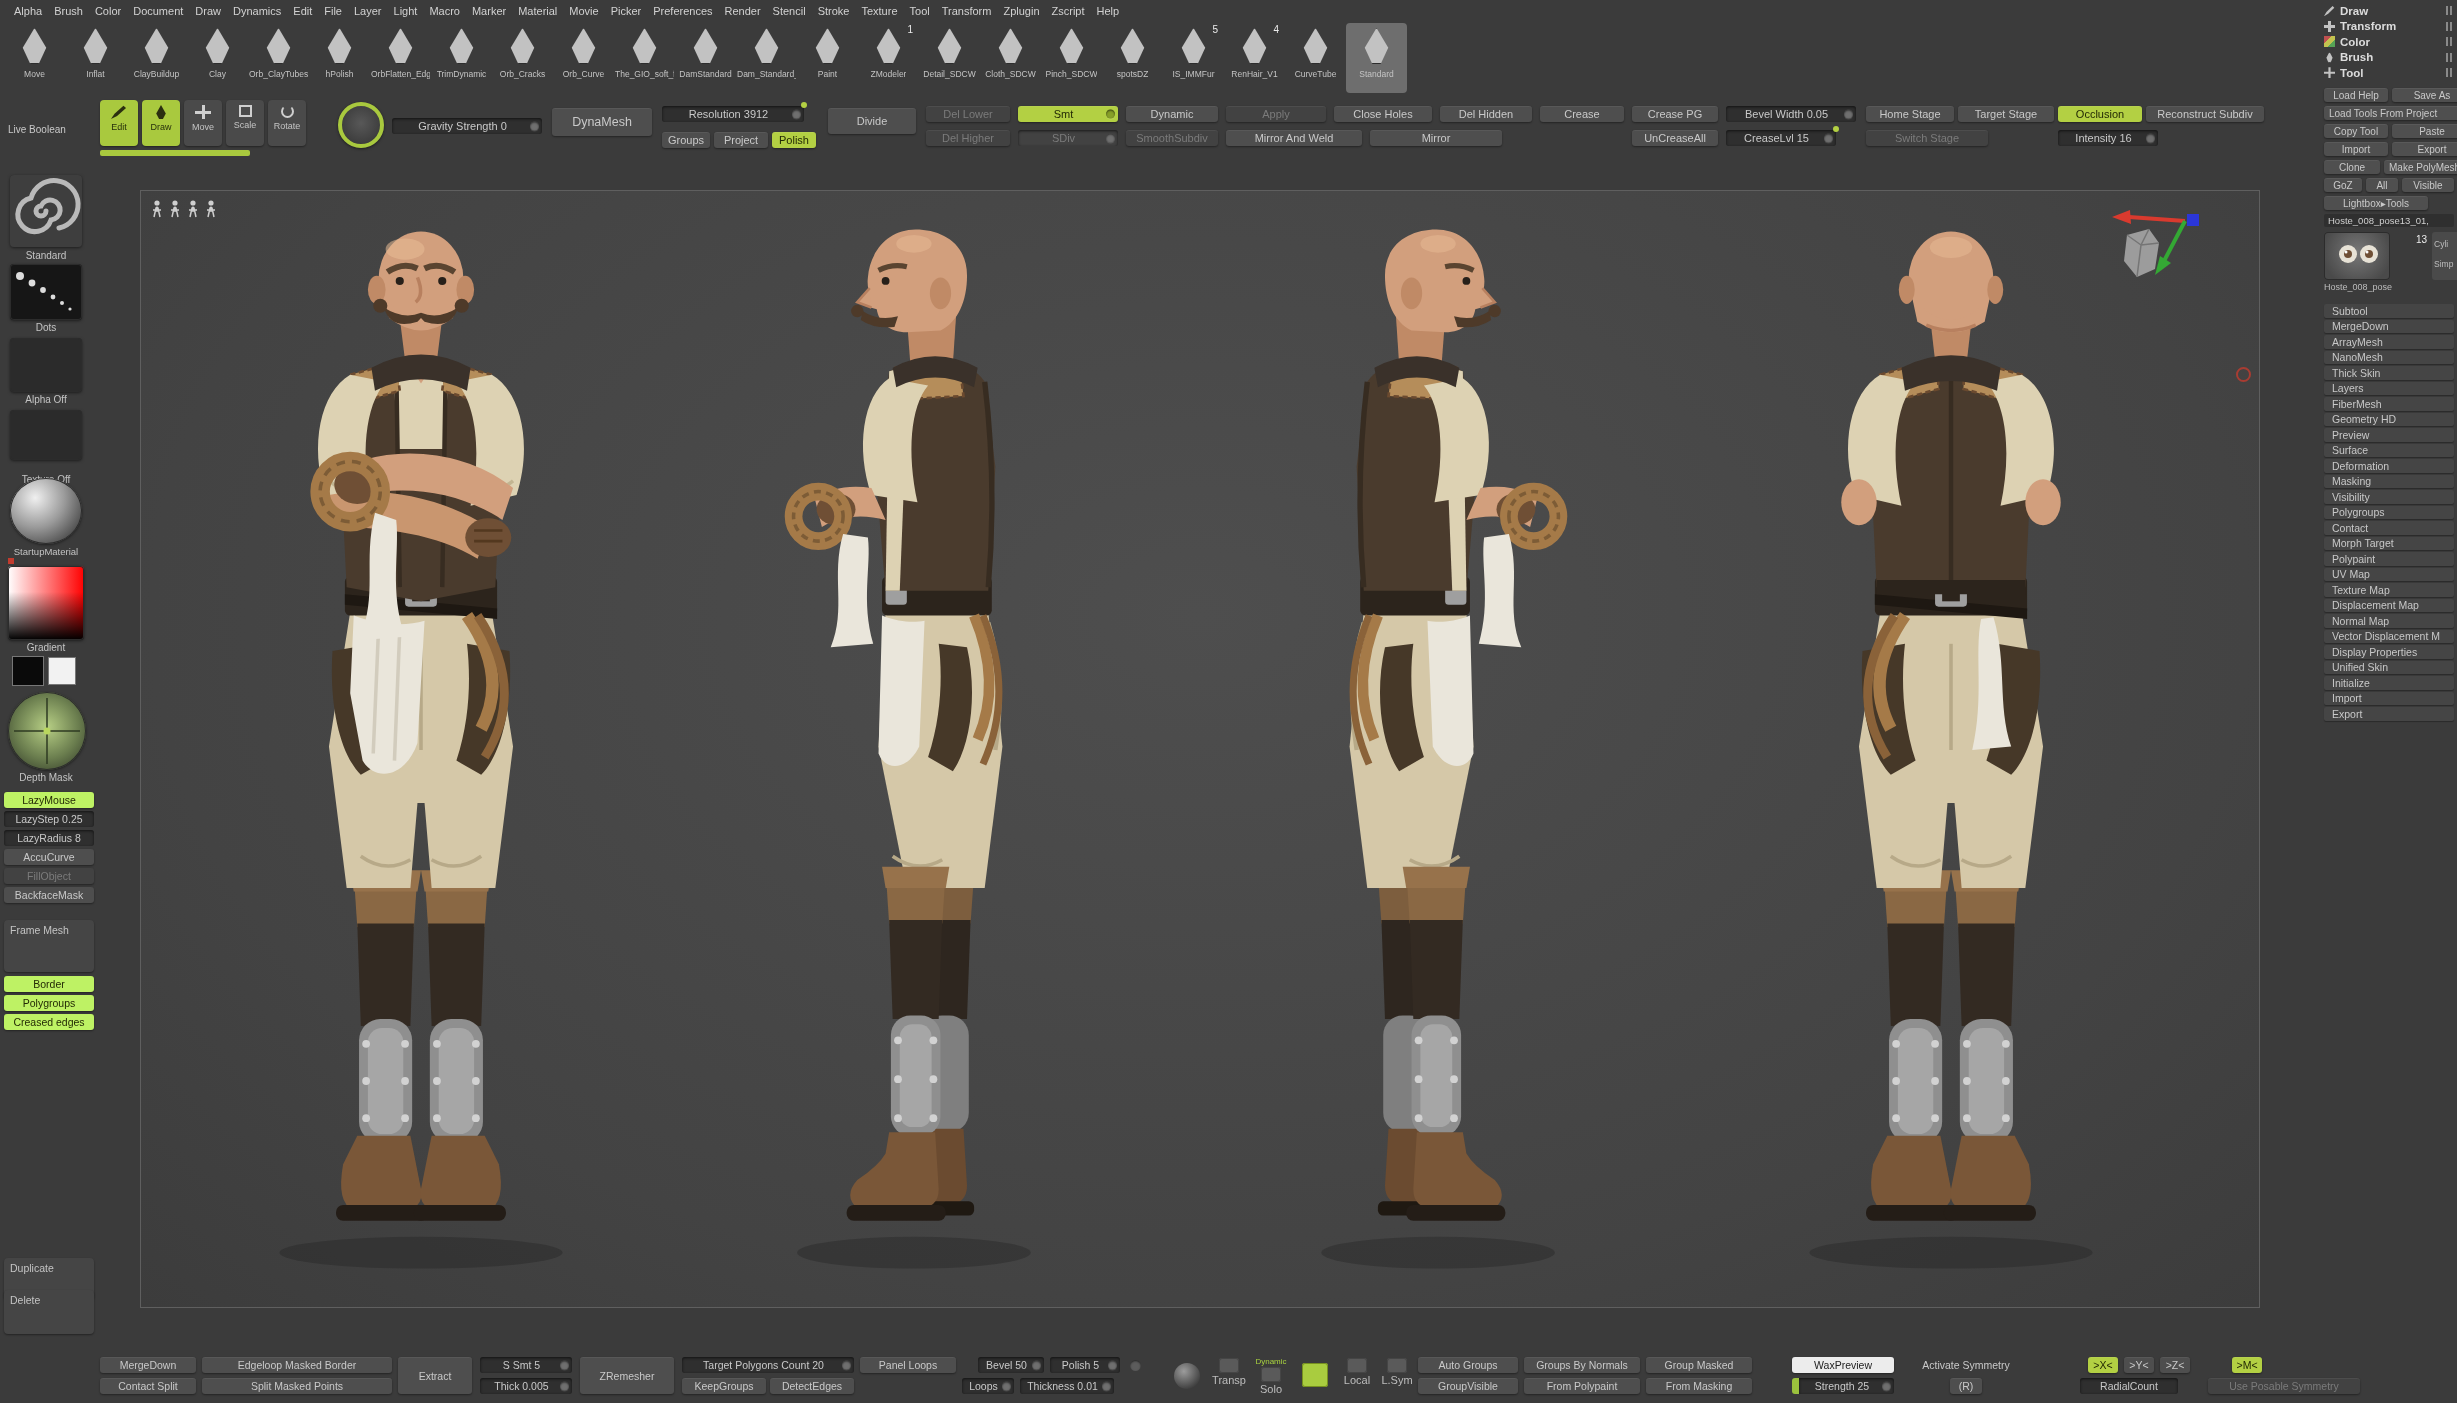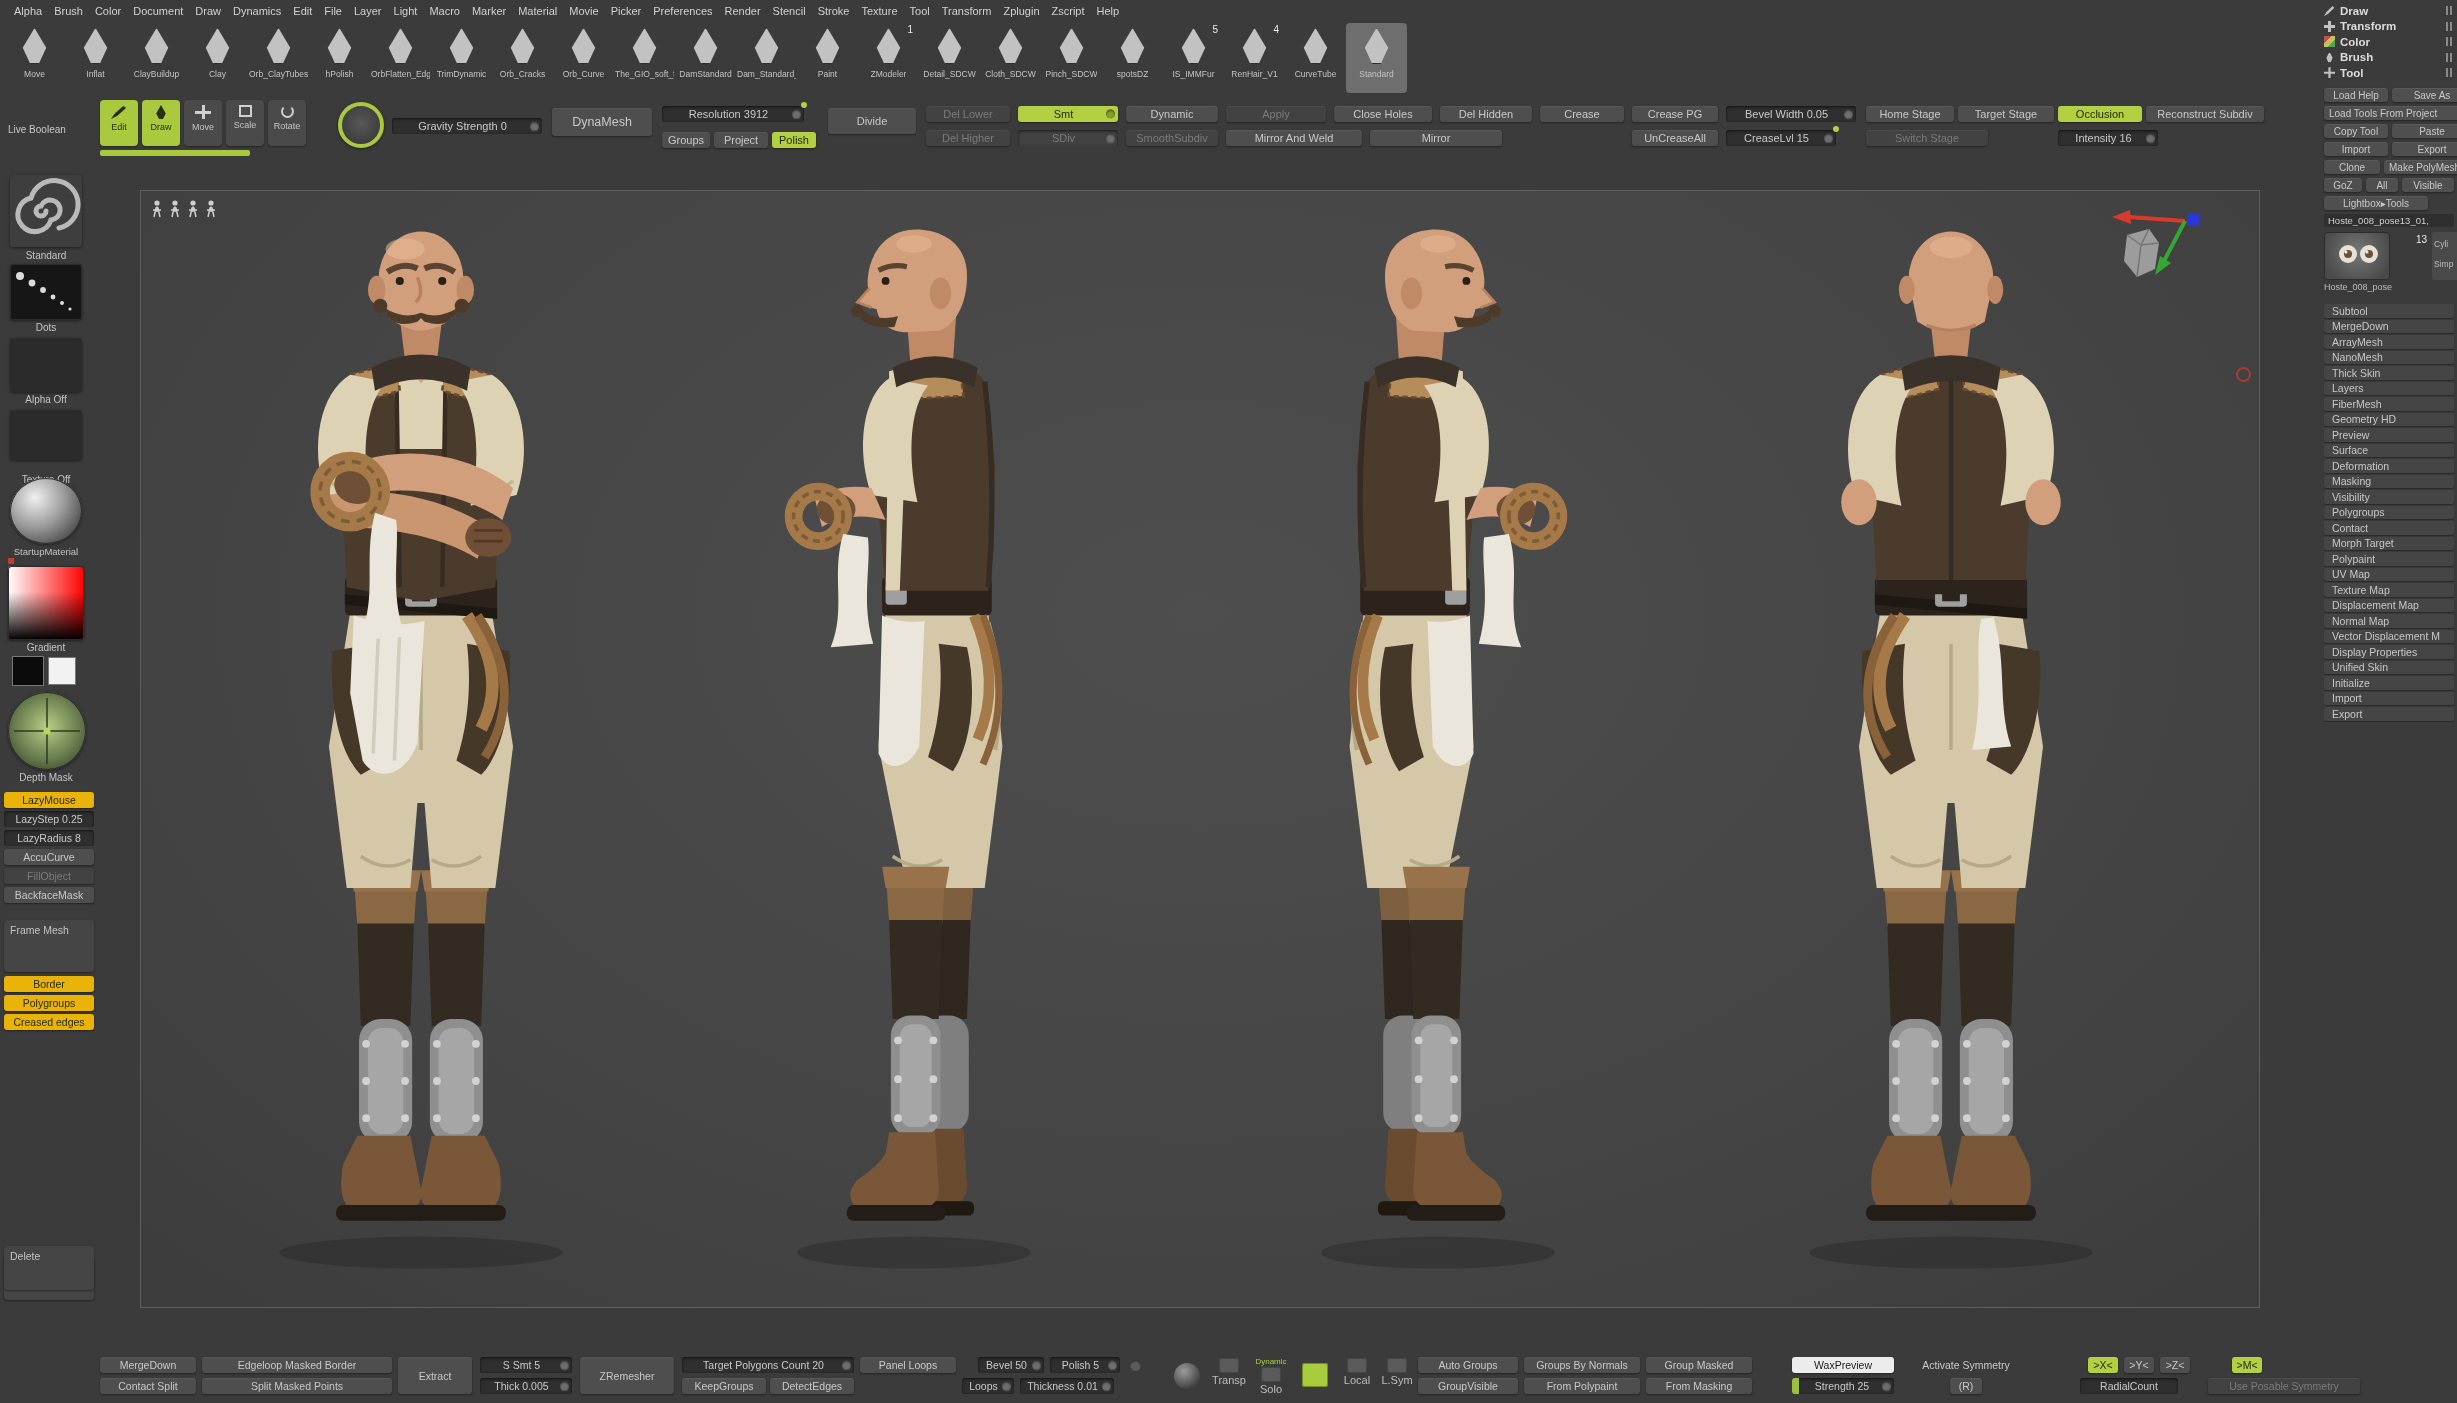--- a/index.html
+++ b/index.html
@@ -45,21 +45,21 @@
   .mi-scale{width:13px;height:12px;border:2.5px solid #cfcfcf;}
   .mi-rot{width:13px;height:13px;border:2.5px solid #cfcfcf;border-radius:50%;border-top-color:transparent;}
   .greenbar{position:absolute;left:100px;top:54px;width:150px;height:6px;background:#a9c93e;border-radius:2px;}
   .ring2{position:absolute;left:338px;top:6px;width:46px;height:46px;border-radius:50%;border:4px solid #a9c93e;background:radial-gradient(circle at 50% 45%,#585858,#333);box-shadow:0 1px 3px rgba(0,0,0,.5);}
 
   
   .leftpanel{position:absolute;left:0;top:168px;width:98px;z-index:2;}
   .lthumb{position:absolute;border-radius:4px;box-shadow:0 1px 3px rgba(0,0,0,.5),inset 0 0 0 1px #2c2c2c;overflow:hidden;}
   .llab{position:absolute;width:92px;text-align:center;font-size:10px;color:#c4c4c4;white-space:nowrap;overflow:hidden;}
   .pbtn{width:90px;height:16px;margin-bottom:3px;background:#4e4e4e;border-radius:3px;font-size:10.5px;display:flex;align-items:center;justify-content:center;color:#c9c9c9;box-shadow:0 1px 2px rgba(0,0,0,.4);white-space:nowrap;}
-  .pbtn.grn{background:#eab308;color:#232a05;text-align:center;}
+  .pbtn.grn{background:#bef264;color:#232a05;text-align:center;}
   .pbtn.sld{background:#2f2f2f;box-shadow:inset 0 1px 3px rgba(0,0,0,.6);}
   .pbtn.dim{color:#7b7b7b;background:#424242;}
   .lbox{position:absolute;background:#454545;border-radius:4px;box-shadow:0 1px 2px rgba(0,0,0,.4);font-size:10.5px;color:#c4c4c4;padding:4px 6px;}
   .pickersq{background:linear-gradient(to top,#000,rgba(0,0,0,0) 65%),linear-gradient(to right,#fff,#f00);}
   .matball{border-radius:50%;background:radial-gradient(circle at 35% 30%,#f0f0f0,#9a9a9a 45%,#4c4c4c 80%,#383838);}
   .depthball{border-radius:50%;background:radial-gradient(circle at 50% 45%,#b7cf85,#6a7d4e 55%,#343d2a 92%);}
 
   
   .canvas{position:absolute;left:140px;top:190px;width:2120px;height:1118px;border:1px solid #5f5f5f;background:radial-gradient(ellipse at 50% 38%,#4e4e4e,#434343 70%,#3c3c3c);z-index:1;}
   .fig{position:absolute;top:28px;width:440px;height:1062px;}
@@ -393,21 +393,21 @@
 
     <div style="position:absolute;left:4px;top:808px">
 
     <div class="pbtn grn">Border</div>
         <div class="pbtn grn">Polygroups</div>
         <div class="pbtn grn">Creased edges</div>
       </div>
   </div>
 
   <div class="lbox" style="left:4px;top:1258px;width:90px;height:42px;z-index:2">Duplicate</div>
-  <div class="lbox" style="left:4px;top:1246px;width:90px;height:44px;z-index:2">Delete</div>
+  <div class="lbox" style="left:4px;top:1290px;width:90px;height:44px;z-index:2">Delete</div>
 
   <div class="canvas">
 
     <svg width="0" height="0" style="position:absolute" aria-hidden="true">
       <symbol id="figF" viewBox="0 0 240 600">
         <ellipse cx="120" cy="584" rx="80" ry="9" fill="#1f1f1f" opacity="0.35"></ellipse>
         <g id="lowerF">
           <g id="bootFL">
             <path d="M82,370 L118,370 L116,400 L84,400 Z" fill="#8a6844"></path>
             <path d="M80,368 L120,368 L118,380 L82,380 Z" fill="#97724b"></path>

